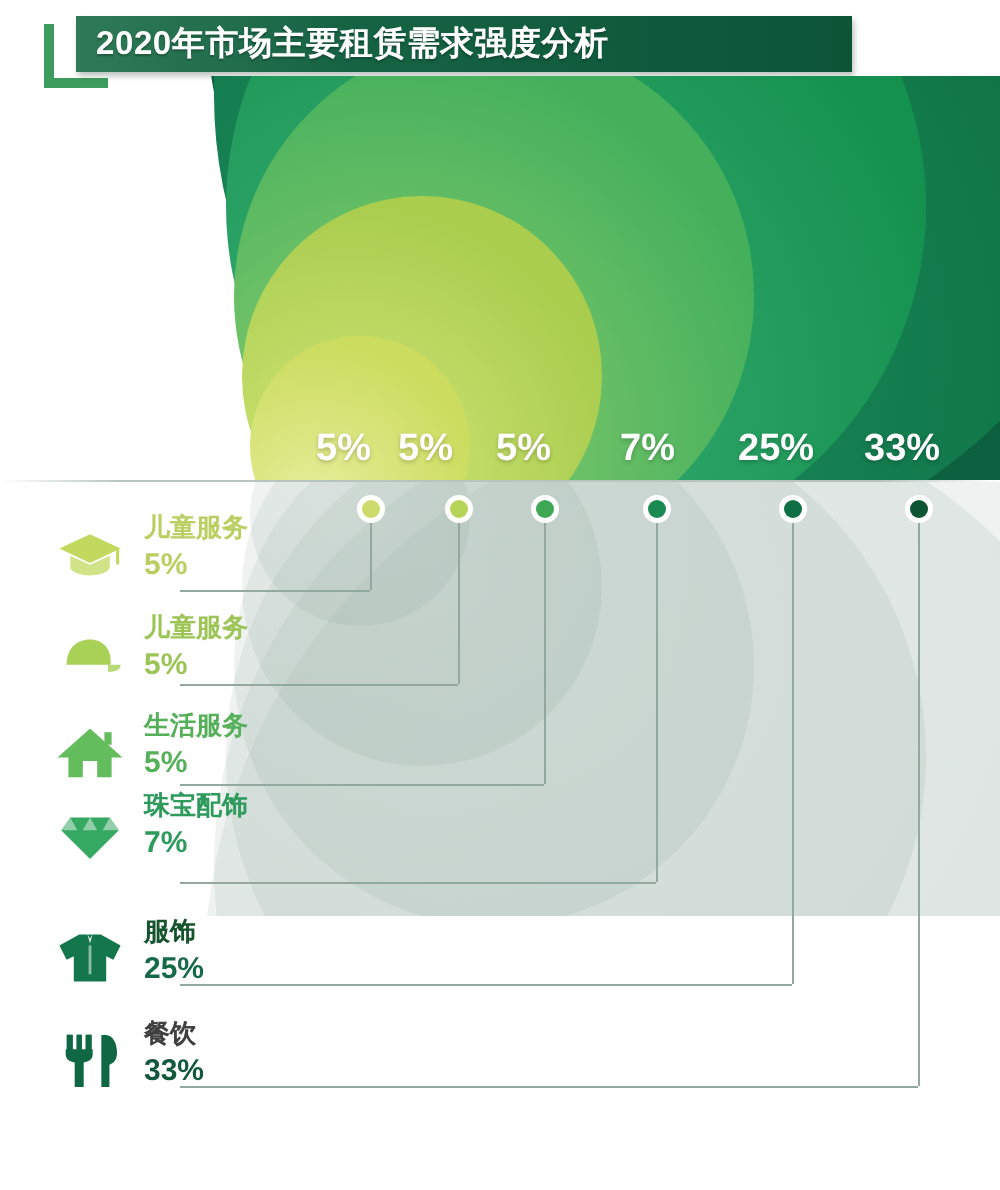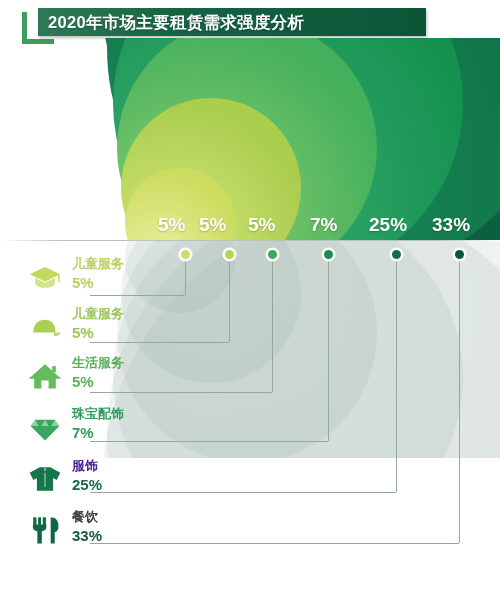--- a/index.html
+++ b/index.html
@@ -160,35 +160,35 @@
         <div class="lg-value" style="color: rgb(156, 196, 86);">5%</div>
       </div>
       <div class="legend-item" style="top: 354px;">
         <div class="lg-icon"><svg viewBox="0 0 40 40" width="38" height="36">
             <path fill="#63bd5d" d="M20 7 L38 23 H32 V34 H24 V25 H16 V34 H8 V23 H2 Z"></path>
             <rect fill="#63bd5d" x="28" y="9" width="4" height="7"></rect>
           </svg></div>
         <div class="lg-label" style="color: rgb(86, 176, 90);">生活服务</div>
         <div class="lg-value" style="color: rgb(86, 176, 90);">5%</div>
       </div>
-      <div class="legend-item" style="top: 405px;">
+      <div class="legend-item" style="top: 394px;">
         <div class="lg-icon"><svg viewBox="0 0 40 40" width="38" height="36">
             <path fill="#35a862" d="M9 12 H31 L36 19 L20 35 L4 19 Z"></path>
             <path fill="#ffffff" opacity=".45" d="M9 12 L13 19 H4 Z M31 12 L36 19 H27 Z M20 12 L24 19 H16 Z"></path>
           </svg></div>
         <div class="lg-label" style="color: rgb(46, 154, 92);">珠宝配饰</div>
         <div class="lg-value" style="color: rgb(46, 154, 92);">7%</div>
       </div>
       <div class="legend-item" style="top: 457px;">
         <div class="lg-icon"><svg viewBox="0 0 40 40" width="38" height="36">
             <path fill="#14774c" d="M14 7 H26 L37 13 L33 21 L29 19 V33 H11 V19 L7 21 L3 13 Z"></path>
             <path fill="#ffffff" opacity=".9" d="M18.6 7 L20 12 L21.4 7 L20 9.2 Z"></path>
             <path fill="#ffffff" opacity=".5" d="M19.2 13 h1.6 v16 h-1.6 Z"></path>
           </svg></div>
-        <div class="lg-label" style="color: #4c1d95;">服饰</div>
+        <div class="lg-label" style="color: #14532d;">服饰</div>
         <div class="lg-value" style="color: rgb(23, 106, 72);">25%</div>
       </div>
       <div class="legend-item" style="top: 508px;">
         <div class="lg-icon"><svg viewBox="0 0 40 40" width="38" height="36">
             <path fill="#0f6843" d="M9 6 v9 M14 6 v9 M19 6 v9" stroke="#0f6843" stroke-width="3"></path>
             <path fill="#0f6843" d="M7 6 h2.6 v10 h-2.6 Z M12.7 6 h2.6 v10 h-2.6 Z M18.4 6 h2.6 v10 h-2.6 Z"></path>
             <path fill="#0f6843" d="M6.5 14 h15 v3 c0 2.5-2 4-5 4.4 V35 h-5 V21.4 c-3-.4-5-1.9-5-4.4 Z"></path>
             <path fill="#0f6843" d="M28 6 c5 0 7 5 7 10 c0 4-2 6-4.2 6.6 V35 h-4.5 V6.2 Z"></path>
           </svg></div>
         <div class="lg-label" style="color: #404040;">餐饮</div>

